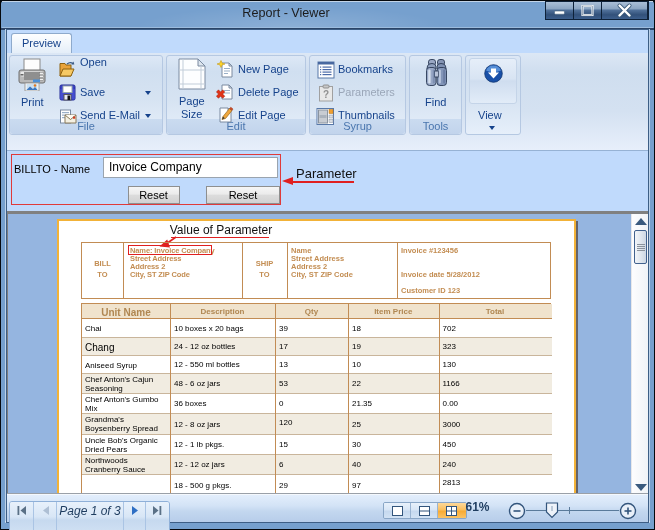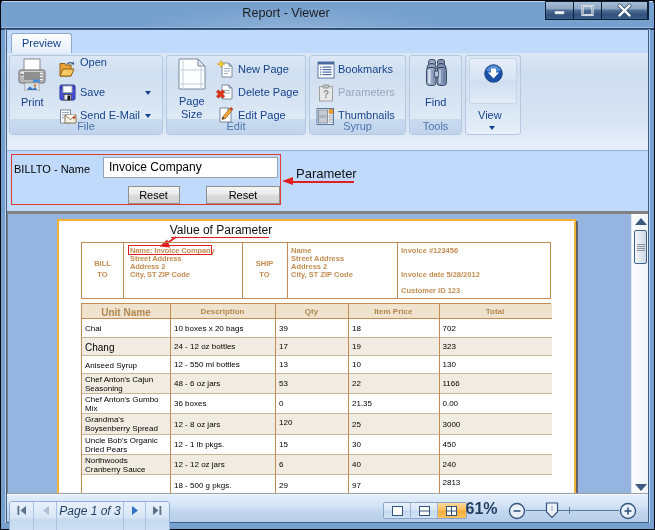--- a/index.html
+++ b/index.html
@@ -377,21 +377,21 @@
         </svg>
     </div>
     <div style="width:28px;position:relative;background:linear-gradient(#fdd89a,#fbbf5e 45%,#f8ab34 55%,#fbc364);">
       <svg class="abs" style="left:8px;top:3px;" width="11" height="10" viewBox="0 0 11 10">
           <rect x="0.5" y="0.5" width="10" height="9" fill="#fff" stroke="#33557c"></rect>
           <line x1="5.5" y1="0.5" x2="5.5" y2="9.5" stroke="#33557c"></line>
           <line x1="0.5" y1="5" x2="10.5" y2="5" stroke="#33557c"></line>
         </svg>
     </div>
   </div>
-  <div class="abs" style="left:458.5px;top:4.5px;width:30px;text-align:left;font-size:16px;font-weight:bold;color:#1e3c5f;">61%</div>
+  <div class="abs" style="left:458.5px;top:4.5px;width:30px;text-align:left;font-size:12px;font-weight:bold;color:#1e3c5f;">61%</div>
   <svg class="abs" style="left:501px;top:6.5px;" width="18" height="18" viewBox="0 0 18 18">
     <circle cx="9" cy="9" r="7.5" fill="#e9f0f9" stroke="#33557c" stroke-width="1.4"></circle>
     <line x1="5.5" y1="9" x2="12.5" y2="9" stroke="#33557c" stroke-width="1.6"></line>
   </svg>
   <div class="abs" style="left:519px;top:15px;width:93px;height:1px;background:#5a7a9a;"></div>
   <div class="abs" style="left:562px;top:12px;width:1px;height:7px;background:#5a7a9a;"></div>
   <svg class="abs" style="left:538px;top:7px;" width="14" height="17" viewBox="0 0 14 17">
     <path d="M1.5 1 L12.5 1 L12.5 10 L7 15.5 L1.5 10 Z" fill="#eef3fa" stroke="#33557c" stroke-width="1.2"></path>
     <line x1="7" y1="4" x2="7" y2="9" stroke="#8aa0b8"></line>
   </svg>

